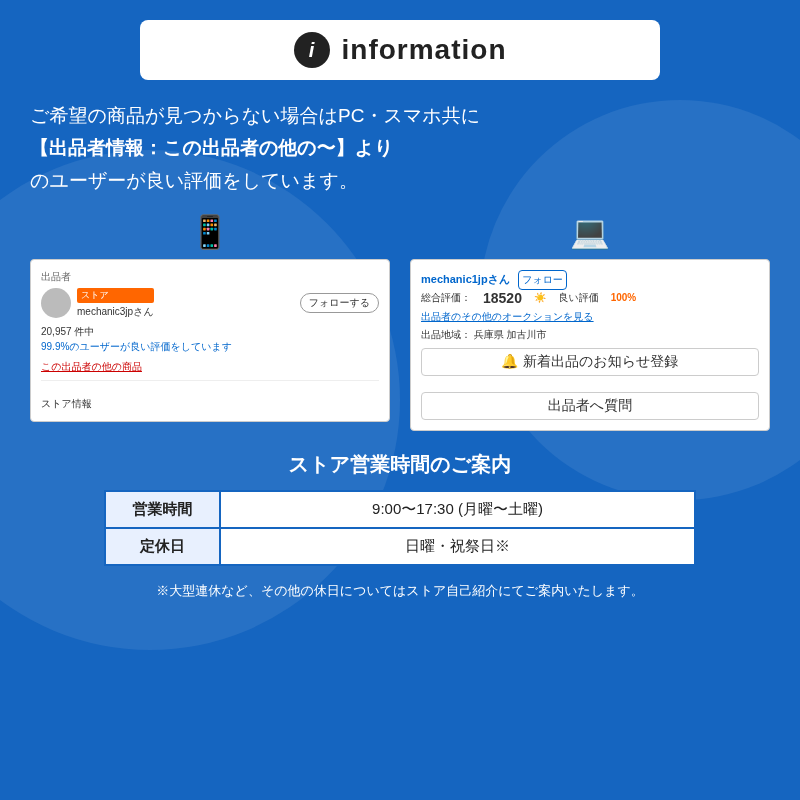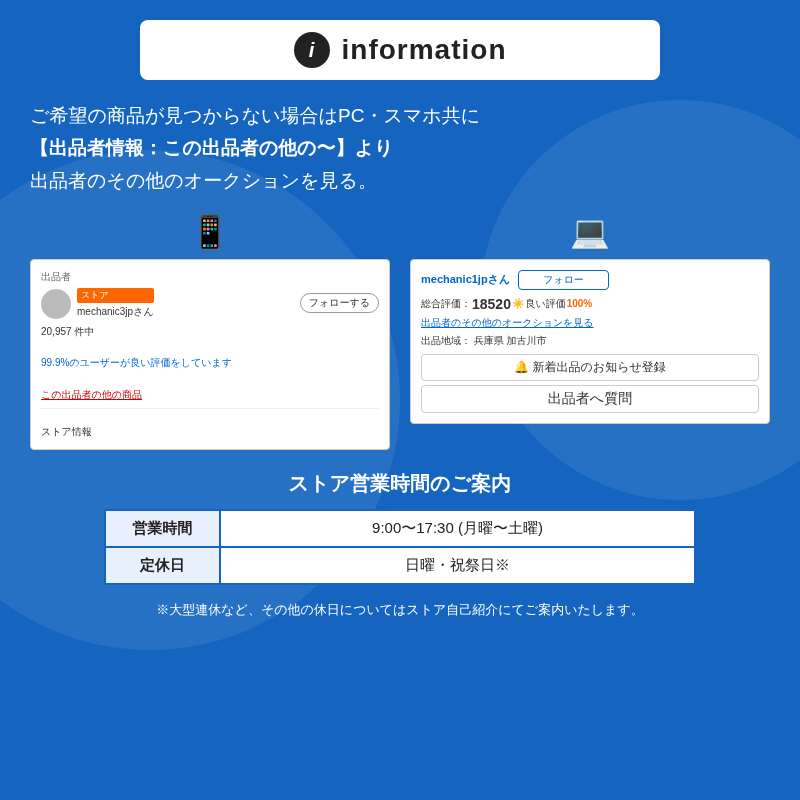--- a/index.html
+++ b/index.html
@@ -144,27 +144,27 @@
       border-radius: 12px;
       padding: 2px 8px;
       font-size: 10px;
       color: #333;
       background: white;
     }
 
     .review-count {
       font-size: 10px;
       color: #333;
-      margin-bottom: 17px;
+      margin-bottom: 1px;
     }
 
     .review-percent {
       font-size: 10px;
       color: #0066cc;
-      margin-bottom: 18px;
+      margin-bottom: 6px;
     }
 
     .other-items-link {
       font-size: 10px;
       color: #cc0000;
       text-decoration: underline;
       margin-bottom: 6px;
       display: block;
     }
 
@@ -186,36 +186,35 @@
     .seller-name-right {
       font-size: 11px;
       color: #0066cc;
       font-weight: bold;
     }
 
     .seller-row-right {
       display: flex;
       align-items: center;
       gap: 8px;
-      margin-bottom: 6px;
     }
 
     .follow-btn-right {
       border: 1px solid #0066cc;
       border-radius: 4px;
-      padding: 2px 24px;
+      padding: 2px 3px;
       font-size: 10px;
       color: #0066cc;
       background: white;
     }
 
     .rating-row {
       display: flex;
       align-items: center;
-      gap: 1px;
+      gap: 12px;
       margin-bottom: 4px;
       font-size: 10px;
     }
 
     .rating-num {
       font-size: 14px;
       font-weight: bold;
       color: #333;
     }
 
@@ -235,27 +234,27 @@
     .location-text {
       font-size: 10px;
       color: #333;
       margin-bottom: 6px;
     }
 
     .notify-btn {
       border: 1px solid #ccc;
       border-radius: 4px;
       padding: 4px 8px;
-      font-size: 12px;
+      font-size: 14px;
       color: #333;
       background: white;
       display: flex;
       align-items: center;
       gap: 4px;
-      margin-bottom: 4px;
+      margin-bottom: 16px;
       width: 100%;
       justify-content: center;
     }
 
     .question-btn {
       border: 1px solid #ccc;
       border-radius: 4px;
       padding: 4px 8px;
       font-size: 14px;
       color: #333;
@@ -328,31 +327,31 @@
   <div class="info-header">
     <div class="info-icon">
       <span>i</span>
     </div>
     <span class="info-title">information</span>
   </div>
 
   <div class="main-text">
     <span>ご希望の商品が見つからない場合はPC・スマホ共に</span><br>
     <span class="highlight">【出品者情報：この出品者の他の〜】より</span><br>
-    <span>出品者のその他のオークションを見る。</span>
+    <span>のユーザーが良い評価をしています。</span>
   </div>
 
   <div class="screenshots-row">
 
     <div class="screenshot-col">
       <div class="device-icon">📱</div>
       <div class="screenshot-panel">
         <div class="panel-label">出品者</div>
         <div class="seller-row">
-          <div style="display:flex;align-items:flex-end;gap:6px;">
+          <div style="display:flex;align-items:center;gap:6px;">
             <div class="seller-avatar"></div>
             <div>
               <div class="store-badge">ストア</div>
               <div class="seller-name-left">mechanic3jpさん</div>
             </div>
           </div>
           <div class="follow-btn">フォローする</div>
         </div>
         <div class="review-count">20,957 件中</div>
         <div class="review-percent">99.9%のユーザーが良い評価をしています</div>

